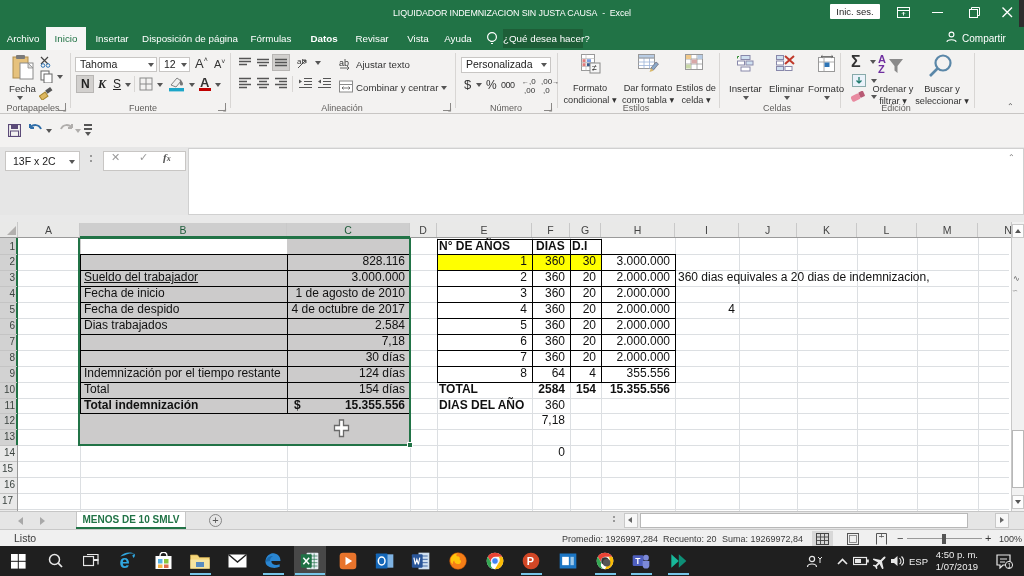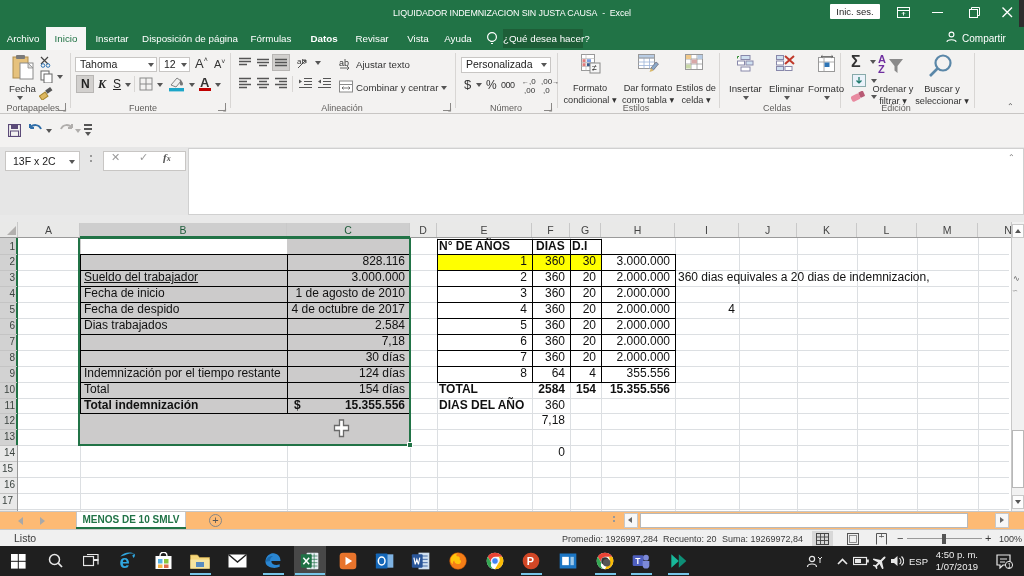--- a/index.html
+++ b/index.html
@@ -39,21 +39,21 @@
   .chsel { background:#cecece; color:#1e5c3a; }
   
   #grid { left:0; top:238px; width:1009px; height:273px; background:#fff; overflow:hidden; }
   #rowhdr { left:0; top:0; width:18px; height:273px; background:#e9e9e9; border-right:1px solid #9a9a9a; }
   .rn { width:15px; text-align:right; font-size:10px; color:#444; }
   .cell { font-size:12px; color:#111; white-space:nowrap; }
   .vline { width:1px; background:#dcdfe2; }
   .hline { height:1px; background:#dcdfe2; }
   .blk { background:#000; }
   
-  #tabbar { left:0; top:511px; width:1024px; height:18px; background:#fdba74; border-top:1px solid #c6c6c6; }
+  #tabbar { left:0; top:511px; width:1024px; height:18px; background:#e5e5e5; border-top:1px solid #c6c6c6; }
   
   #statusbar { left:0; top:529px; width:1024px; height:17px; background:#f0f0f0; border-top:1px solid #c8c8c8; font-size:10.5px; color:#3b3b3b; }
   
   #taskbar { left:0; top:546px; width:1024px; height:30px; background:#1f1f1f; }
   .tbi { top:5px; width:20px; height:20px; }
   .uline { top:27px; height:2px; background:#76c5e8; }
 </style>
 </head>
 <body>
 

